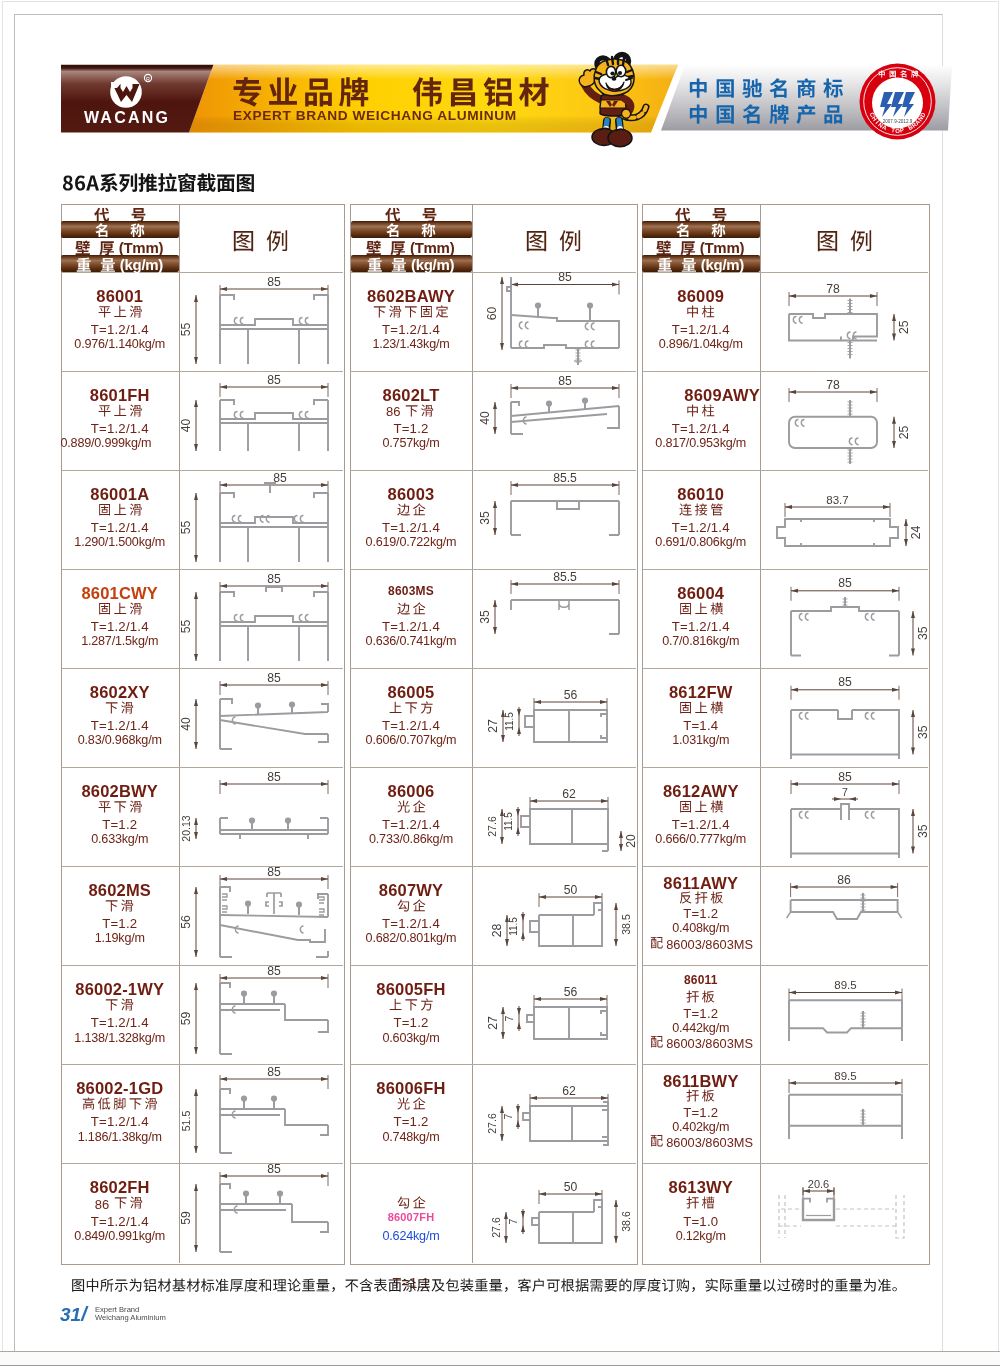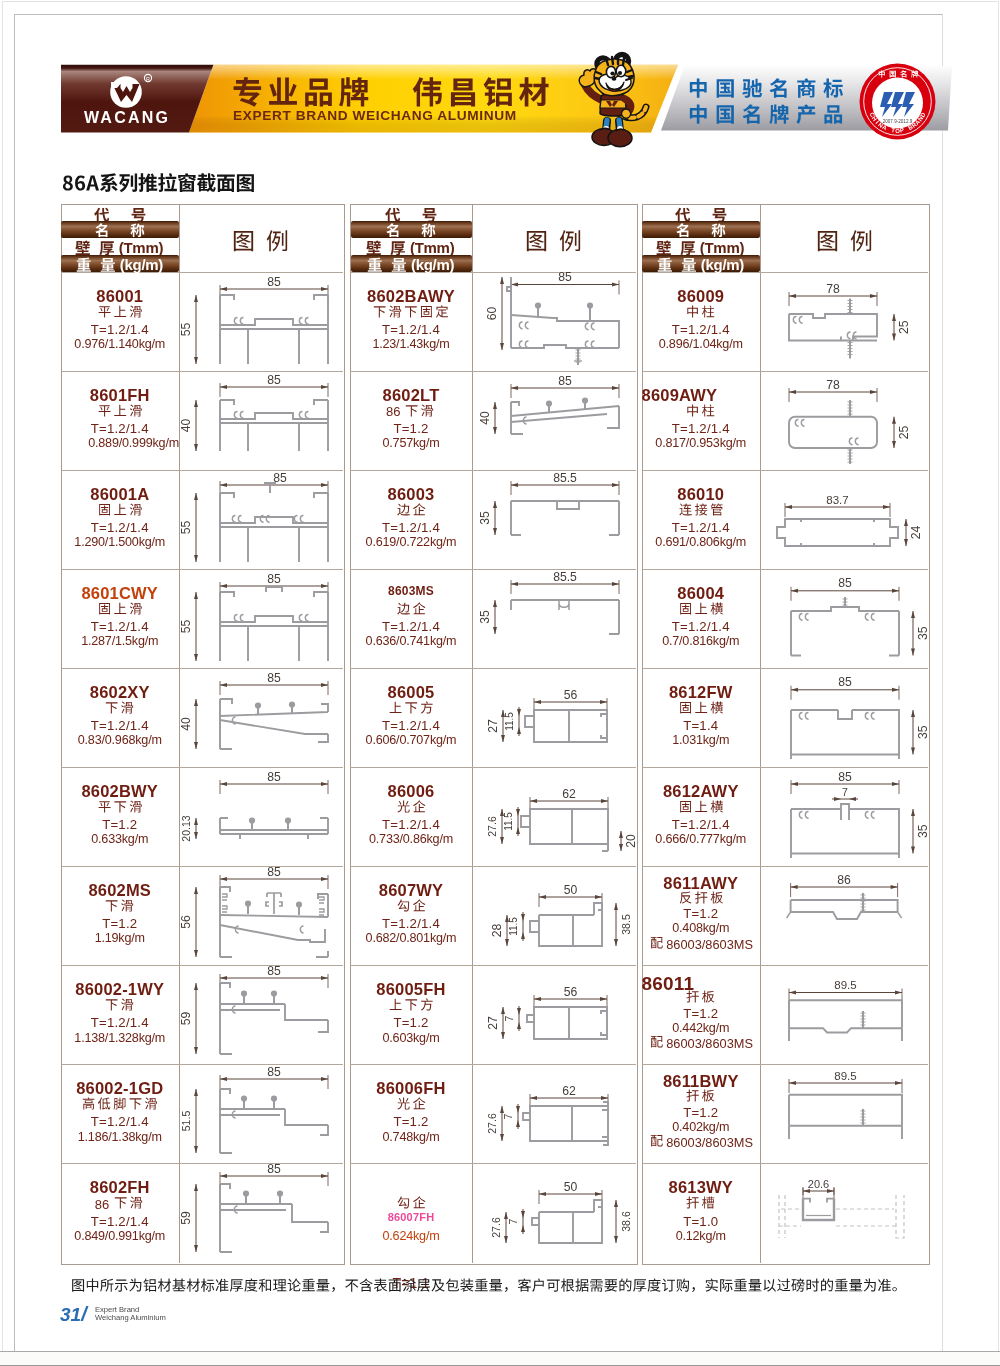--- a/index.html
+++ b/index.html
@@ -353,21 +353,21 @@
 <div style="position:absolute;left:60.5px;top:336.8px;width:118.5px;text-align:center;font-family:'Liberation Sans',sans-serif;font-size:12.6px;color:#6e2316;letter-spacing:-0.2px">0.976/1.140kg/m</div>
 <div style="position:absolute;left:60.5px;top:385.6px;width:118.5px;text-align:center;font-family:'Liberation Sans',sans-serif;font-weight:bold;font-size:16.5px;color:#6f1d10;letter-spacing:0.2px">8601FH</div>
 <svg style="position:absolute;left:97.5px;top:401.6px;overflow:visible" width="44" height="17">
     <g transform="translate(0,13.5)" fill="#6e2316">
       <use href="#g35" transform="translate(0.0,0) scale(0.1320)"></use>
       <use href="#g36" transform="translate(15.6,0) scale(0.1320)"></use>
       <use href="#g37" transform="translate(31.2,0) scale(0.1320)"></use>
     </g>
   </svg>
 <div style="position:absolute;left:60.5px;top:420.7px;width:118.5px;text-align:center;font-family:'Liberation Sans',sans-serif;font-size:13.2px;color:#6e2316;letter-spacing:0.2px">T=1.2/1.4</div>
-<div style="position:absolute;left:60.5px;top:435.9px;width:118.5px;text-align:right;font-family:'Liberation Sans',sans-serif;font-size:12.6px;color:#6e2316;letter-spacing:-0.2px">0.889/0.999kg/m</div>
+<div style="position:absolute;left:60.5px;top:435.9px;width:118.5px;text-align:left;font-family:'Liberation Sans',sans-serif;font-size:12.6px;color:#6e2316;letter-spacing:-0.2px">0.889/0.999kg/m</div>
 <div style="position:absolute;left:60.5px;top:484.7px;width:118.5px;text-align:center;font-family:'Liberation Sans',sans-serif;font-weight:bold;font-size:16.5px;color:#6f1d10;letter-spacing:0.2px">86001A</div>
 <svg style="position:absolute;left:97.5px;top:500.7px;overflow:visible" width="44" height="17">
     <g transform="translate(0,13.5)" fill="#6e2316">
       <use href="#g38" transform="translate(0.0,0) scale(0.1320)"></use>
       <use href="#g36" transform="translate(15.6,0) scale(0.1320)"></use>
       <use href="#g37" transform="translate(31.2,0) scale(0.1320)"></use>
     </g>
   </svg>
 <div style="position:absolute;left:60.5px;top:519.8px;width:118.5px;text-align:center;font-family:'Liberation Sans',sans-serif;font-size:13.2px;color:#6e2316;letter-spacing:0.2px">T=1.2/1.4</div>
 <div style="position:absolute;left:60.5px;top:535.0px;width:118.5px;text-align:center;font-family:'Liberation Sans',sans-serif;font-size:12.6px;color:#6e2316;letter-spacing:-0.2px">1.290/1.500kg/m</div>
@@ -574,21 +574,21 @@
 <div style="position:absolute;left:350.0px;top:1114.4px;width:122.0px;text-align:center;font-family:'Liberation Sans',sans-serif;font-size:13.2px;color:#6e2316;letter-spacing:0.2px">T=1.2</div>
 <div style="position:absolute;left:350.0px;top:1129.6px;width:122.0px;text-align:center;font-family:'Liberation Sans',sans-serif;font-size:12.6px;color:#6e2316;letter-spacing:-0.2px">0.748kg/m</div>
 <div style="position:absolute;left:350.0px;top:1211px;width:122.0px;text-align:center;font-family:'Liberation Sans',sans-serif;font-weight:bold;font-size:11px;color:#ec4899;letter-spacing:0.2px">86007FH</div>
 <svg style="position:absolute;left:396.6px;top:1194.4px;overflow:visible" width="29" height="17">
     <g transform="translate(0,13.5)" fill="#6e2316">
       <use href="#g48" transform="translate(0.0,0) scale(0.1320)"></use>
       <use href="#g45" transform="translate(15.6,0) scale(0.1320)"></use>
     </g>
   </svg>
 <div style="position:absolute;left:350.0px;top:1275px;width:122.0px;text-align:center;font-family:'Liberation Sans',sans-serif;font-size:14px;color:#6e2316;letter-spacing:0.2px">T=1.1</div>
-<div style="position:absolute;left:350.0px;top:1228.7px;width:122.0px;text-align:center;font-family:'Liberation Sans',sans-serif;font-size:12.6px;color:#c2410c;letter-spacing:-0.2px">0.624kg/m</div>
+<div style="position:absolute;left:350.0px;top:1228.7px;width:122.0px;text-align:center;font-family:'Liberation Sans',sans-serif;font-size:12.6px;color:#1d4ed8;letter-spacing:-0.2px">0.624kg/m</div>
 <div style="position:absolute;left:641.5px;top:204.0px;width:286.5px;height:1058.5px;border:1px solid #a89a8e"></div>
 <div style="position:absolute;left:760.0px;top:204.0px;width:1px;height:1058.5px;background:#a89a8e"></div>
 <div style="position:absolute;left:641.5px;top:271.5px;width:286.5px;height:1px;background:#b3a79c"></div>
 <div style="position:absolute;left:641.5px;top:370.6px;width:286.5px;height:1px;background:#b3a79c"></div>
 <div style="position:absolute;left:641.5px;top:469.7px;width:286.5px;height:1px;background:#b3a79c"></div>
 <div style="position:absolute;left:641.5px;top:568.8px;width:286.5px;height:1px;background:#b3a79c"></div>
 <div style="position:absolute;left:641.5px;top:667.9px;width:286.5px;height:1px;background:#b3a79c"></div>
 <div style="position:absolute;left:641.5px;top:767.0px;width:286.5px;height:1px;background:#b3a79c"></div>
 <div style="position:absolute;left:641.5px;top:866.1px;width:286.5px;height:1px;background:#b3a79c"></div>
 <div style="position:absolute;left:641.5px;top:965.2px;width:286.5px;height:1px;background:#b3a79c"></div>
@@ -630,21 +630,21 @@
   </svg>
 <div style="position:absolute;left:641.5px;top:286.5px;width:118.5px;text-align:center;font-family:'Liberation Sans',sans-serif;font-weight:bold;font-size:16.5px;color:#6f1d10;letter-spacing:0.2px">86009</div>
 <svg style="position:absolute;left:686.4px;top:302.5px;overflow:visible" width="29" height="17">
     <g transform="translate(0,13.5)" fill="#6e2316">
       <use href="#g49" transform="translate(0.0,0) scale(0.1320)"></use>
       <use href="#g50" transform="translate(15.6,0) scale(0.1320)"></use>
     </g>
   </svg>
 <div style="position:absolute;left:641.5px;top:321.6px;width:118.5px;text-align:center;font-family:'Liberation Sans',sans-serif;font-size:13.2px;color:#6e2316;letter-spacing:0.2px">T=1.2/1.4</div>
 <div style="position:absolute;left:641.5px;top:336.8px;width:118.5px;text-align:center;font-family:'Liberation Sans',sans-serif;font-size:12.6px;color:#6e2316;letter-spacing:-0.2px">0.896/1.04kg/m</div>
-<div style="position:absolute;left:641.5px;top:385.6px;width:118.5px;text-align:left;font-family:'Liberation Sans',sans-serif;font-weight:bold;font-size:16.5px;color:#6f1d10;letter-spacing:0.2px">8609AWY</div>
+<div style="position:absolute;left:641.5px;top:385.6px;width:118.5px;text-align:right;font-family:'Liberation Sans',sans-serif;font-weight:bold;font-size:16.5px;color:#6f1d10;letter-spacing:0.2px">8609AWY</div>
 <svg style="position:absolute;left:686.4px;top:401.6px;overflow:visible" width="29" height="17">
     <g transform="translate(0,13.5)" fill="#6e2316">
       <use href="#g49" transform="translate(0.0,0) scale(0.1320)"></use>
       <use href="#g50" transform="translate(15.6,0) scale(0.1320)"></use>
     </g>
   </svg>
 <div style="position:absolute;left:641.5px;top:420.7px;width:118.5px;text-align:center;font-family:'Liberation Sans',sans-serif;font-size:13.2px;color:#6e2316;letter-spacing:0.2px">T=1.2/1.4</div>
 <div style="position:absolute;left:641.5px;top:435.9px;width:118.5px;text-align:center;font-family:'Liberation Sans',sans-serif;font-size:12.6px;color:#6e2316;letter-spacing:-0.2px">0.817/0.953kg/m</div>
 <div style="position:absolute;left:641.5px;top:484.7px;width:118.5px;text-align:center;font-family:'Liberation Sans',sans-serif;font-weight:bold;font-size:16.5px;color:#6f1d10;letter-spacing:0.2px">86010</div>
 <svg style="position:absolute;left:678.5px;top:500.7px;overflow:visible" width="44" height="17">
@@ -695,21 +695,21 @@
     </g>
   </svg>
 <div style="position:absolute;left:641.5px;top:906.4px;width:118.5px;text-align:center;font-family:'Liberation Sans',sans-serif;font-size:13.2px;color:#6e2316;letter-spacing:0.2px">T=1.2</div>
 <div style="position:absolute;left:641.5px;top:921.4px;width:118.5px;text-align:center;font-family:'Liberation Sans',sans-serif;font-size:12.6px;color:#6e2316;letter-spacing:-0.2px">0.408kg/m</div>
 <svg style="position:absolute;left:650.2px;top:934.1px;overflow:visible" width="13" height="17">
     <g transform="translate(0,13.5)" fill="#6e2316">
       <use href="#g58" transform="translate(0.0,0) scale(0.1320)"></use>
     </g>
   </svg>
 <div style="position:absolute;left:666.2px;top:936.9px;font-family:'Liberation Sans',sans-serif;font-size:12.8px;color:#6e2316">86003/8603MS</div>
-<div style="position:absolute;left:641.5px;top:972.7px;width:118.5px;font-family:'Liberation Sans',sans-serif;font-weight:bold;font-size:19px;color:#6f1d10;letter-spacing:0.2px">86011</div>
+<div style="position:absolute;left:641.5px;top:972.7px;width:118.5px;text-align:center;font-family:'Liberation Sans',sans-serif;font-weight:bold;font-size:12px;color:#6f1d10;letter-spacing:0.2px">86011</div>
 <svg style="position:absolute;left:686.4px;top:987.7px;overflow:visible" width="29" height="17">
     <g transform="translate(0,13.5)" fill="#6e2316">
       <use href="#g56" transform="translate(0.0,0) scale(0.1320)"></use>
       <use href="#g57" transform="translate(15.6,0) scale(0.1320)"></use>
     </g>
   </svg>
 <div style="position:absolute;left:641.5px;top:1005.5px;width:118.5px;text-align:center;font-family:'Liberation Sans',sans-serif;font-size:13.2px;color:#6e2316;letter-spacing:0.2px">T=1.2</div>
 <div style="position:absolute;left:641.5px;top:1020.5px;width:118.5px;text-align:center;font-family:'Liberation Sans',sans-serif;font-size:12.6px;color:#6e2316;letter-spacing:-0.2px">0.442kg/m</div>
 <svg style="position:absolute;left:650.2px;top:1033.2px;overflow:visible" width="13" height="17">
     <g transform="translate(0,13.5)" fill="#6e2316">

